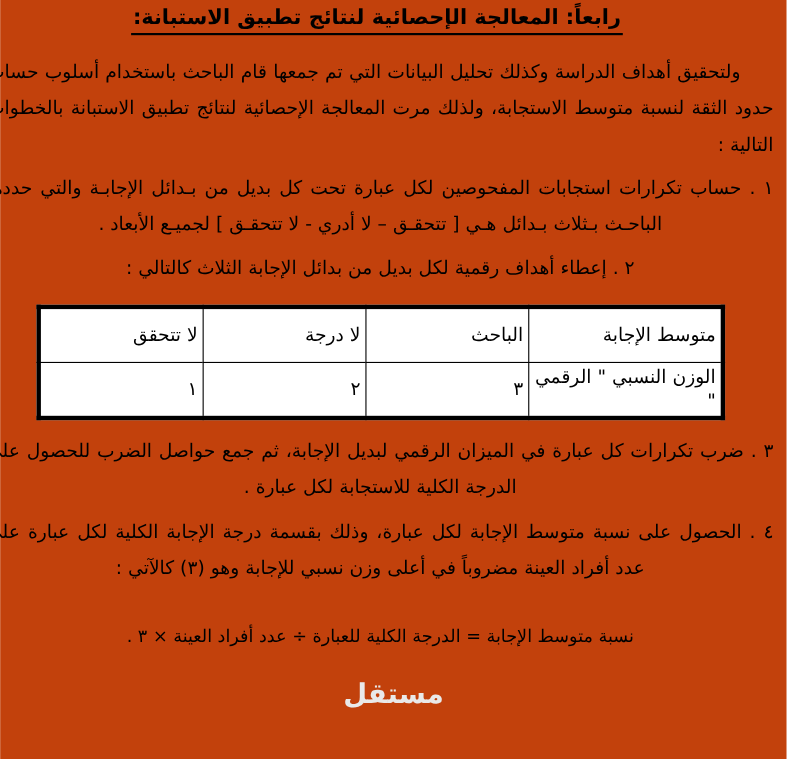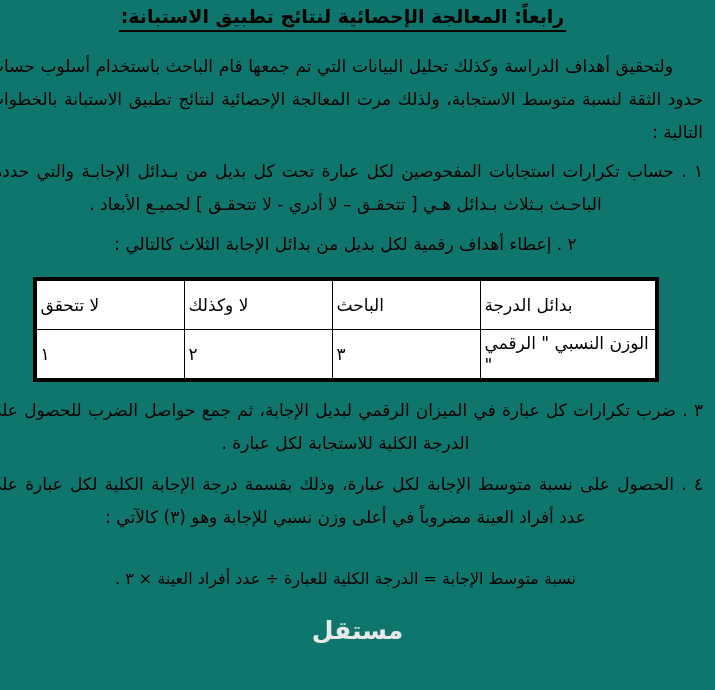--- a/index.html
+++ b/index.html
@@ -15,21 +15,21 @@
     overflow: hidden;
     font-family: "DejaVu Sans", "Liberation Sans", sans-serif;
     color: #000000;
     direction: rtl;
   }
 
   .page {
     position: relative;
     width: 715px;
     height: 690px;
-    background: #0f766e;
+    background: #c2410c;
   }
 
   
   .title-wrap {
     position: absolute;
     top: 4px;
     right: 5px;
     left: 5px;
     text-align: center;
   }
@@ -98,21 +98,21 @@
   table.weights {
     border-collapse: collapse;
     width: 583px;
     border: 4px solid #000;
     table-layout: fixed;
     background: #fff;
   }
   table.weights td {
     border: 1px solid #000;
     height: 44px;
-    text-align: left;
+    text-align: right;
     vertical-align: middle;
     font-size: 17px;
     line-height: 22px;
     padding: 2px 4px;
     margin-left: 42px;
   }
   table.weights td.col-label { width: 166px; }
   table.weights td.col-v { width: 139px; }
 
   
@@ -164,23 +164,23 @@
 
       <p class="list-item item-2">
         <span class="item-num">٢ .</span>
         <span>إعطاء أهداف رقمية لكل بديل من بدائل الإجابة الثلاث كالتالي :</span>
       </p>
 
       <div class="table-wrap">
         <table class="weights">
           <tbody>
             <tr>
-              <td class="col-label">بدائل الدرجة</td>
+              <td class="col-label">متوسط الإجابة</td>
               <td class="col-v">الباحث</td>
-              <td class="col-v">لا وكذلك</td>
+              <td class="col-v">لا درجة</td>
               <td class="col-v">لا تتحقق</td>
             </tr>
             <tr>
               <td class="col-label">الوزن النسبي " الرقمي "</td>
               <td class="col-v">٣</td>
               <td class="col-v">٢</td>
               <td class="col-v">١</td>
             </tr>
           </tbody>
         </table>

